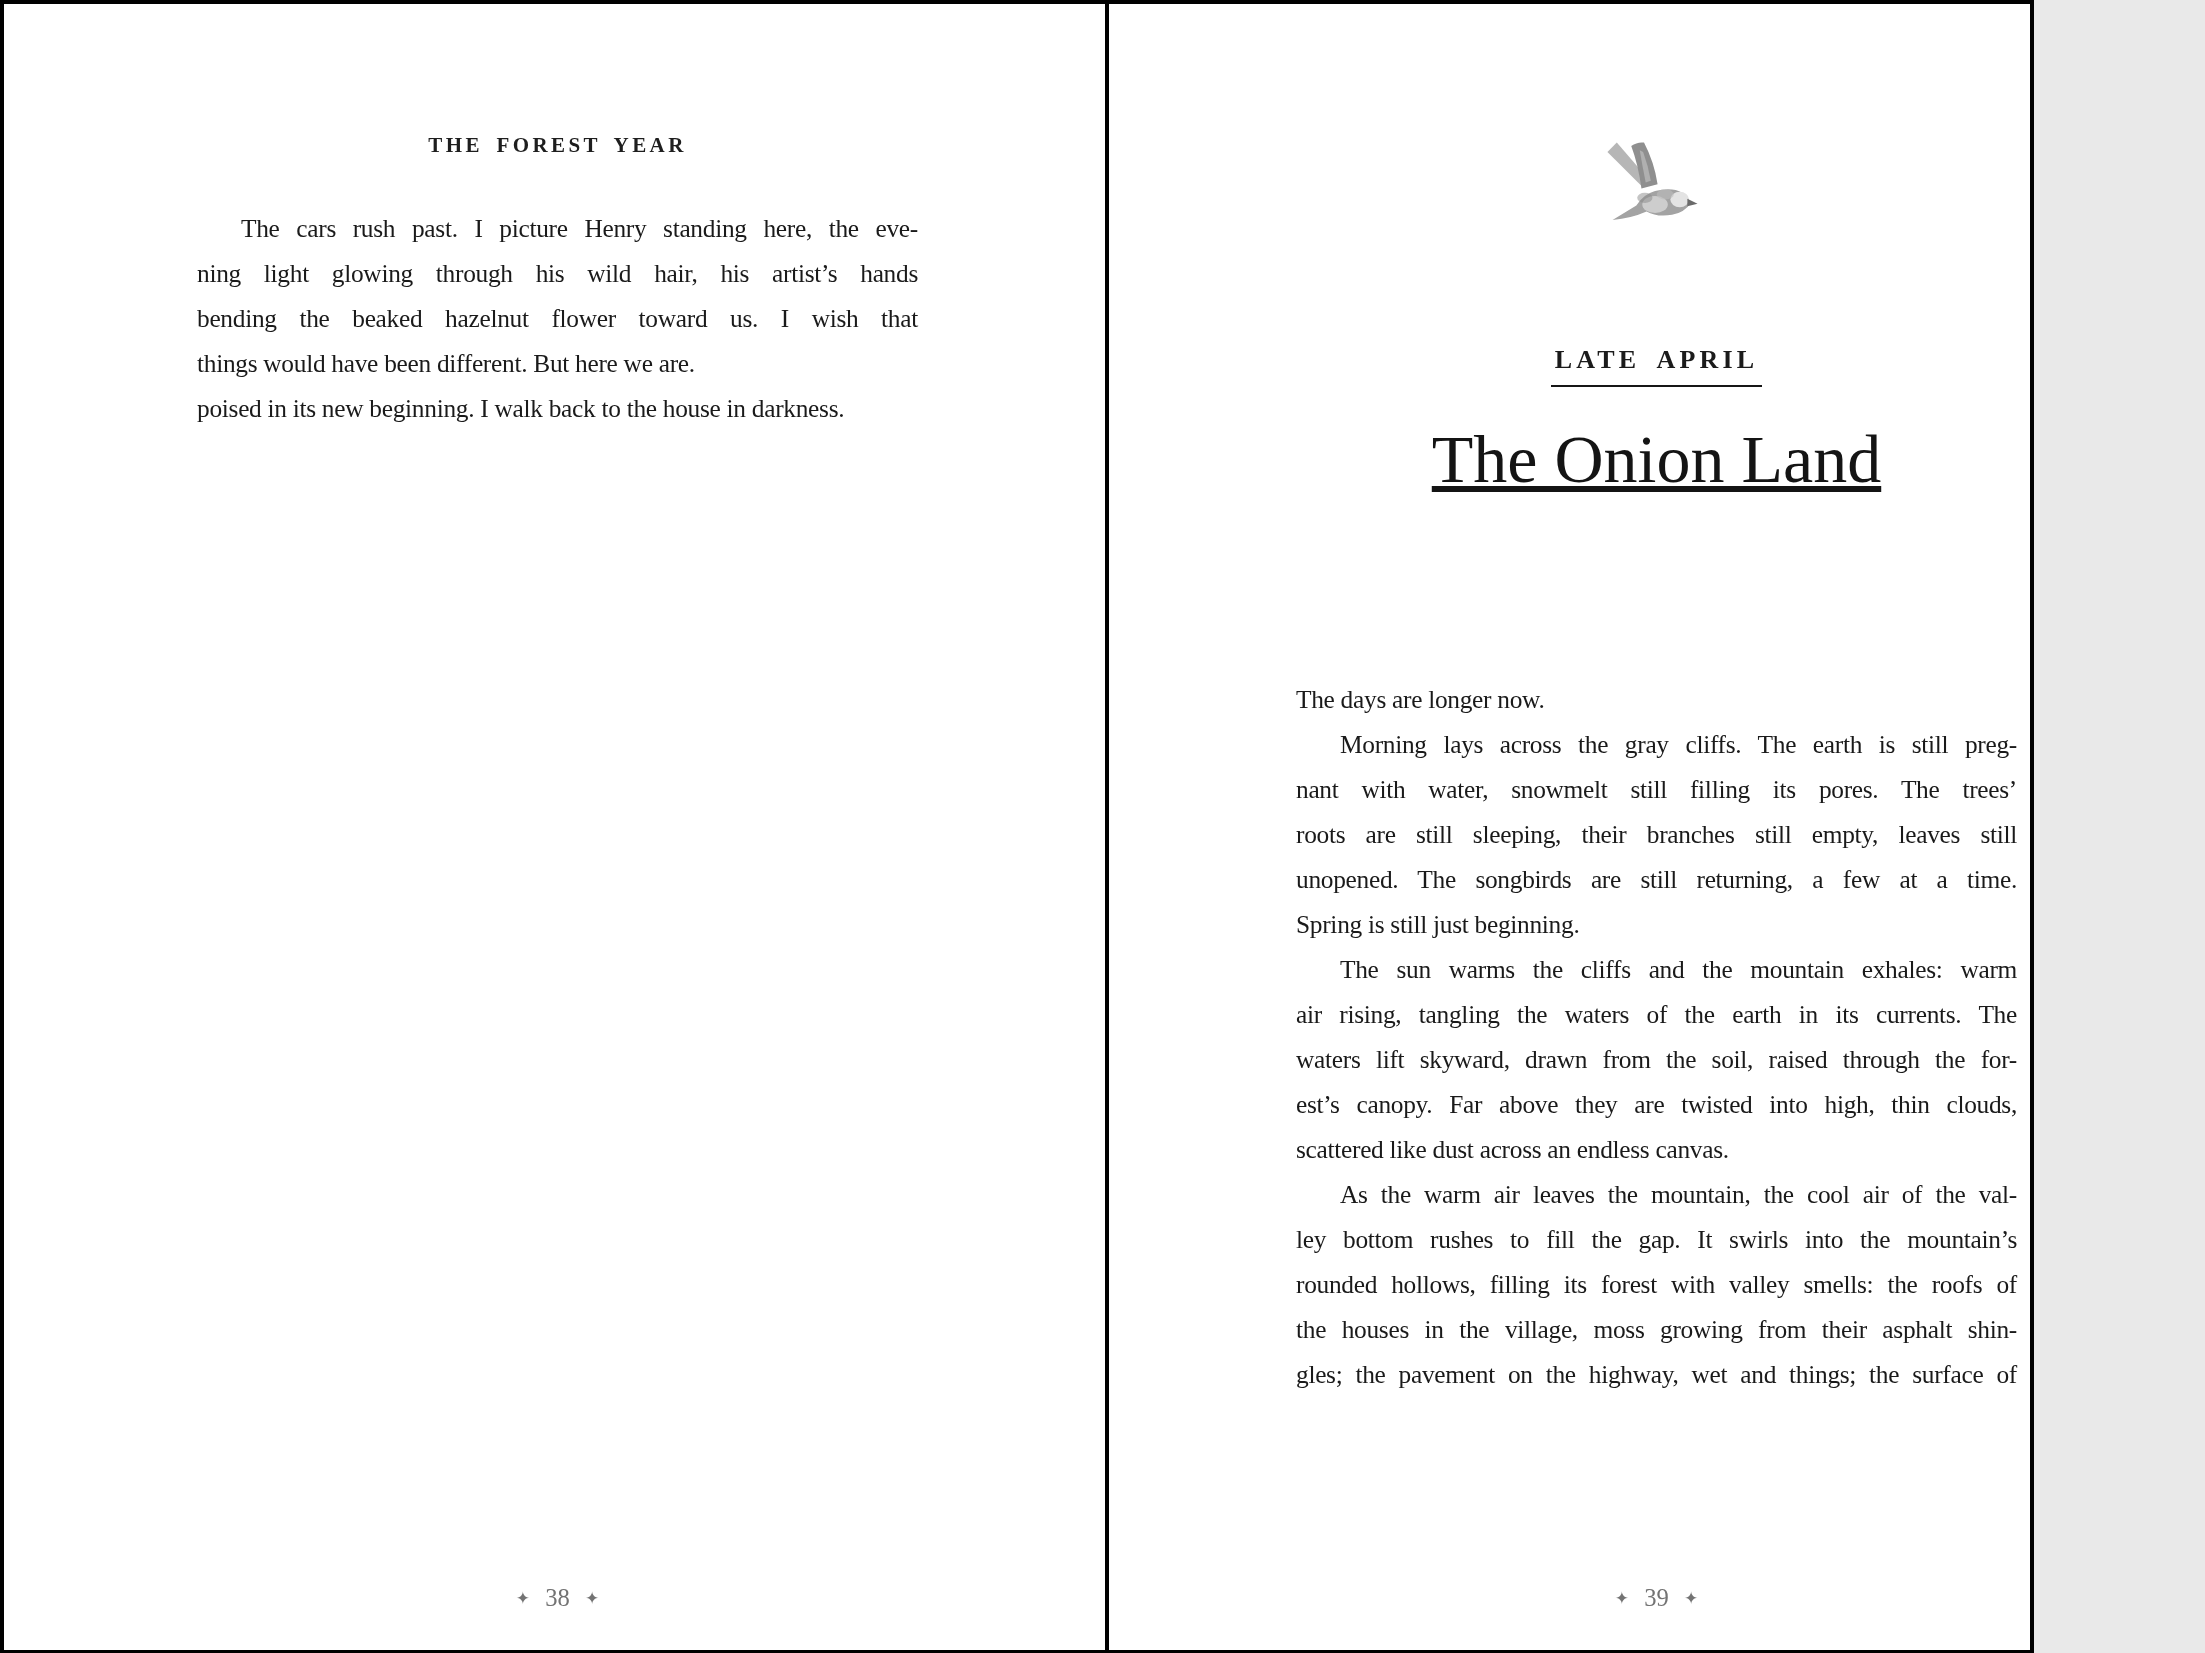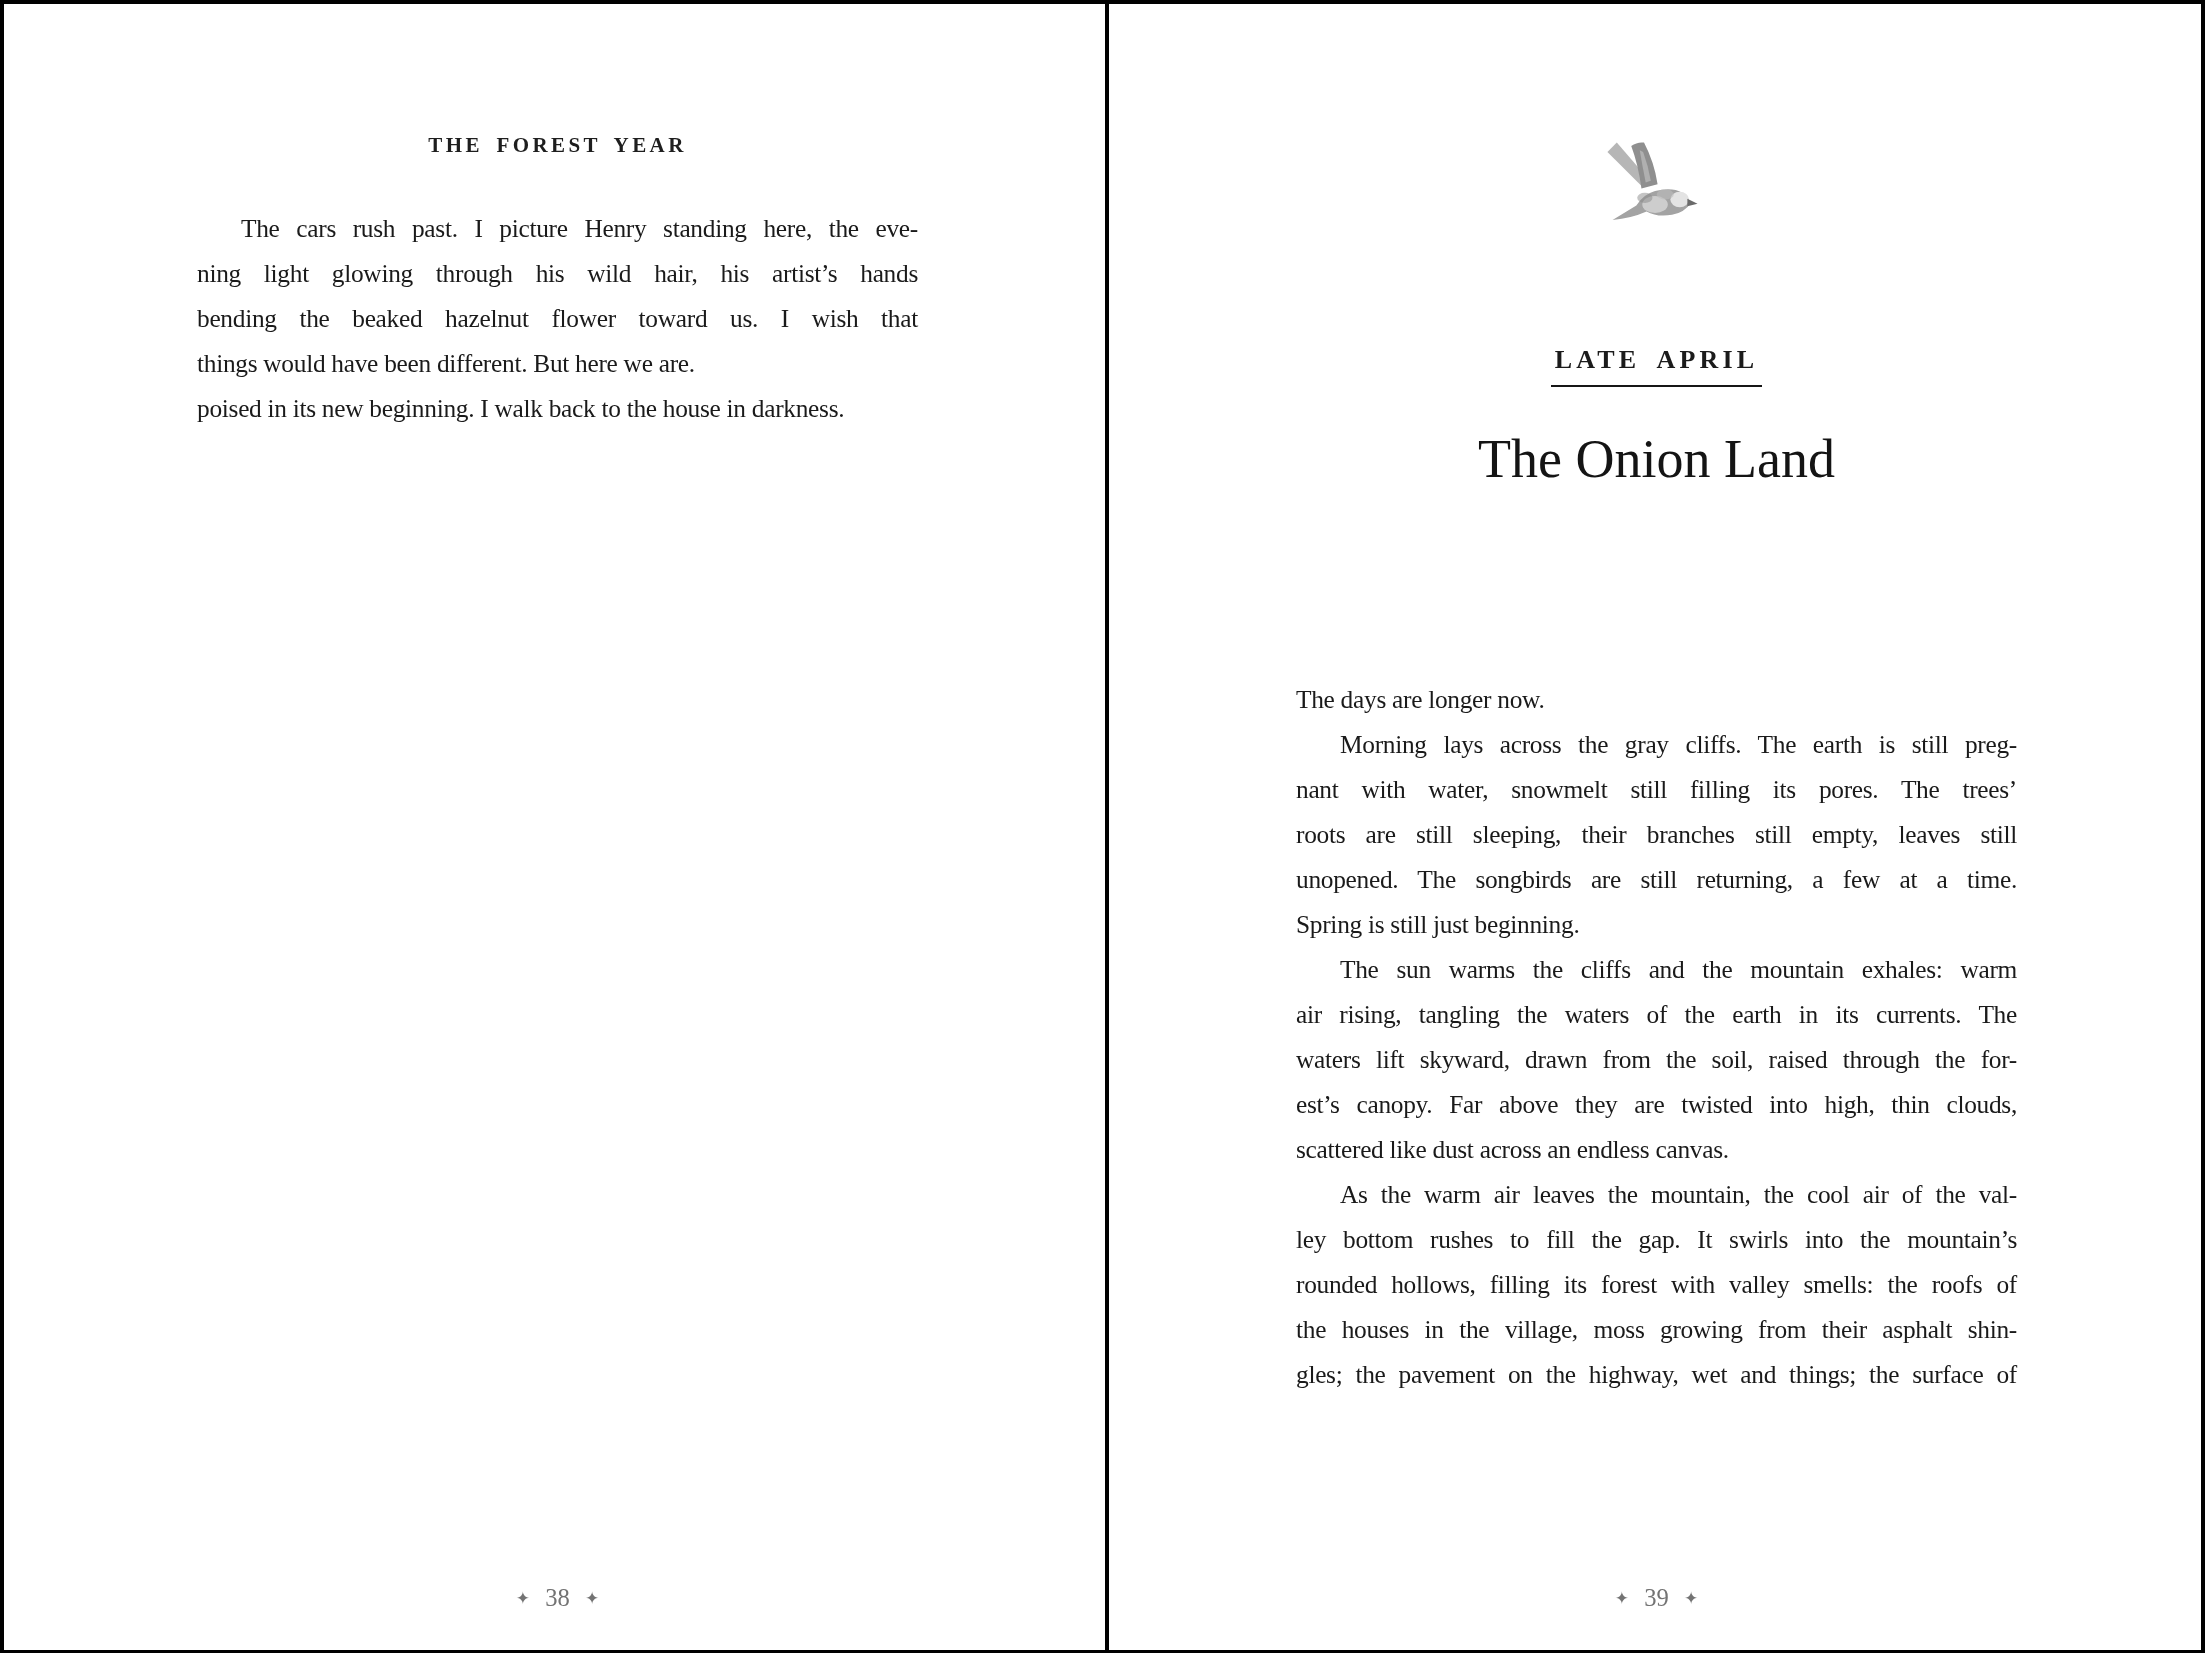--- a/index.html
+++ b/index.html
@@ -1,18 +1,18 @@
 <!DOCTYPE html>
 <html style="font-size:13.6px"><head>
 <meta charset="utf-8">
 <style>
   html, body { margin: 0; padding: 0; background: #e9e9e9; }
   .spread {
     position: relative;
-    width: 2205px;
+    width: 2034px;
     height: 1654px;
     background: #ffffff;
     box-sizing: border-box;
     border: 4.2px solid #000;
     font-family: "Liberation Serif", serif;
     color: #1a1a1a;
     overflow: hidden;
   }
   .gutter-divider {
     position: absolute;
@@ -89,24 +89,25 @@
     word-spacing: 6.8px;
     color: #1b1b1b;
     padding: 0 3.4px 10.2px 3.4px;
     border-bottom: 2.5px solid #161616;
   }
 
   .chapter-title {
     position: absolute;
     left: 187px; width: 721px; top: 424px;
     text-align: center;
-    font-size: 54px;
+    font-size: 68px;
     line-height: 63px;
     font-weight: normal;
     color: #141414;
+    text-decoration: underline;
   }
 </style>
 </head>
 <body>
 
 <div class="spread">
 
   <div class="page page-left">
 
     <div class="running-head">THE FOREST YEAR</div>

